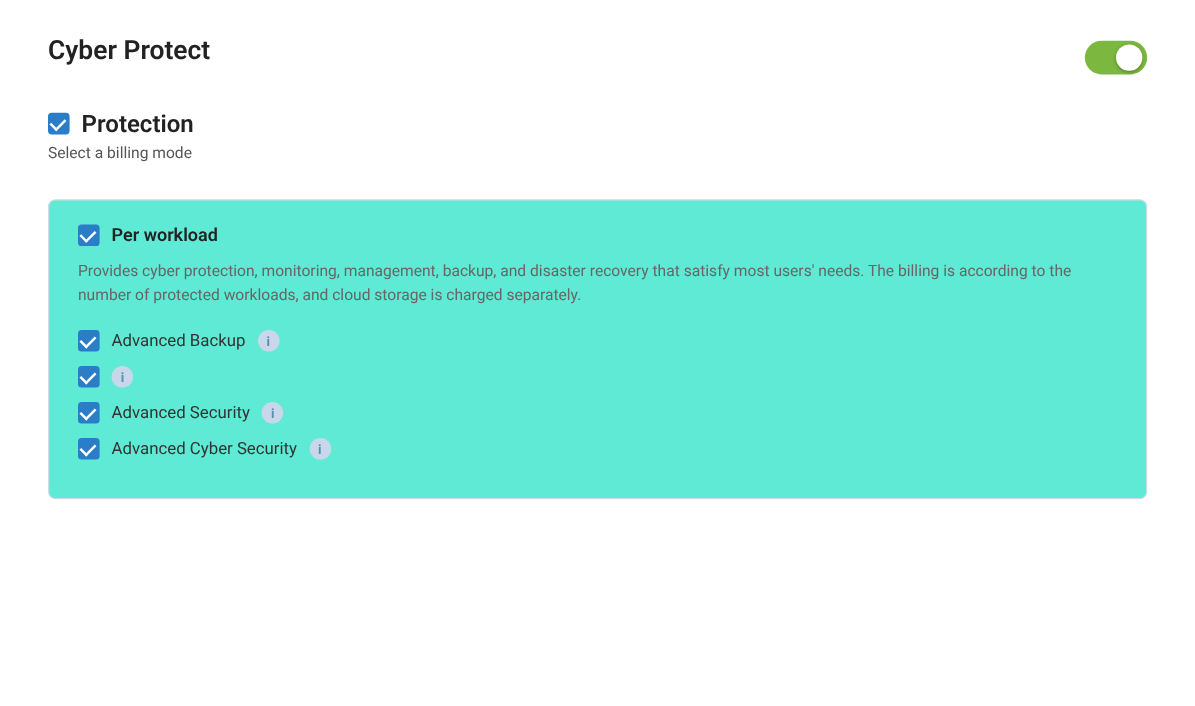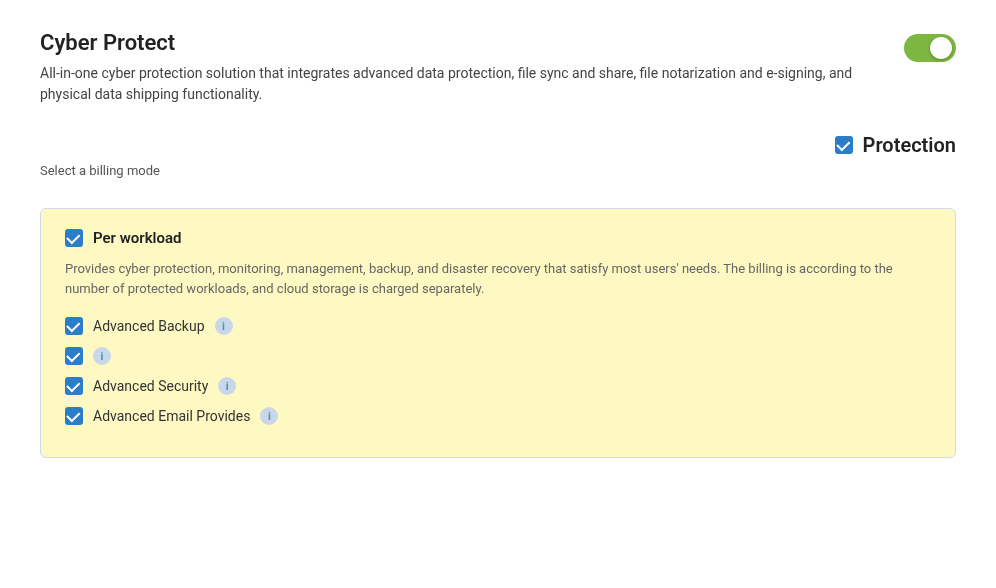--- a/index.html
+++ b/index.html
@@ -75,21 +75,20 @@
     
     .protection-section {
       margin-bottom: 12px;
     }
 
     .section-header {
       display: flex;
       align-items: center;
       gap: 10px;
       margin-bottom: 6px;
-      justify-content: flex-end;
     }
 
     .section-title {
       font-size: 20px;
       font-weight: 600;
       color: #222;
     }
 
     .section-subtitle {
       font-size: 13px;
@@ -117,21 +116,21 @@
       height: 6px;
       border-left: 2px solid #fff;
       border-bottom: 2px solid #fff;
       transform: rotate(-45deg) translateY(-1px);
     }
 
     
     .billing-card {
       border: 1px solid #d0dbe8;
       border-radius: 6px;
-      background: #fef9c3;
+      background: #5eead4;
       padding: 20px 24px;
     }
 
     .billing-card-header {
       display: flex;
       align-items: center;
       gap: 10px;
       margin-bottom: 12px;
     }
 
@@ -182,21 +181,20 @@
       cursor: pointer;
       flex-shrink: 0;
     }
   </style>
 </head>
 <body>
 
 <div class="header-section">
   <div class="header-text">
     <div class="app-title">Cyber Protect</div>
-    <div class="app-description">All-in-one cyber protection solution that integrates advanced data protection, file sync and share, file notarization and e-signing, and physical data shipping functionality.</div>
   </div>
   <div class="toggle-container">
     <div class="toggle" title="Enabled"></div>
   </div>
 </div>
 
 <div class="protection-section">
   <div class="section-header">
     <div class="checkbox-blue"></div>
     <div class="section-title">Protection</div>
@@ -223,17 +221,17 @@
     </div>
 
     <div class="option-row">
       <div class="checkbox-blue"></div>
       <span class="option-text">Advanced Security</span>
       <div class="info-icon">i</div>
     </div>
 
     <div class="option-row">
       <div class="checkbox-blue"></div>
-      <span class="option-text">Advanced Email Provides</span>
+      <span class="option-text">Advanced Cyber Security</span>
       <div class="info-icon">i</div>
     </div>
   </div>
 </div>
 
 </body></html>

